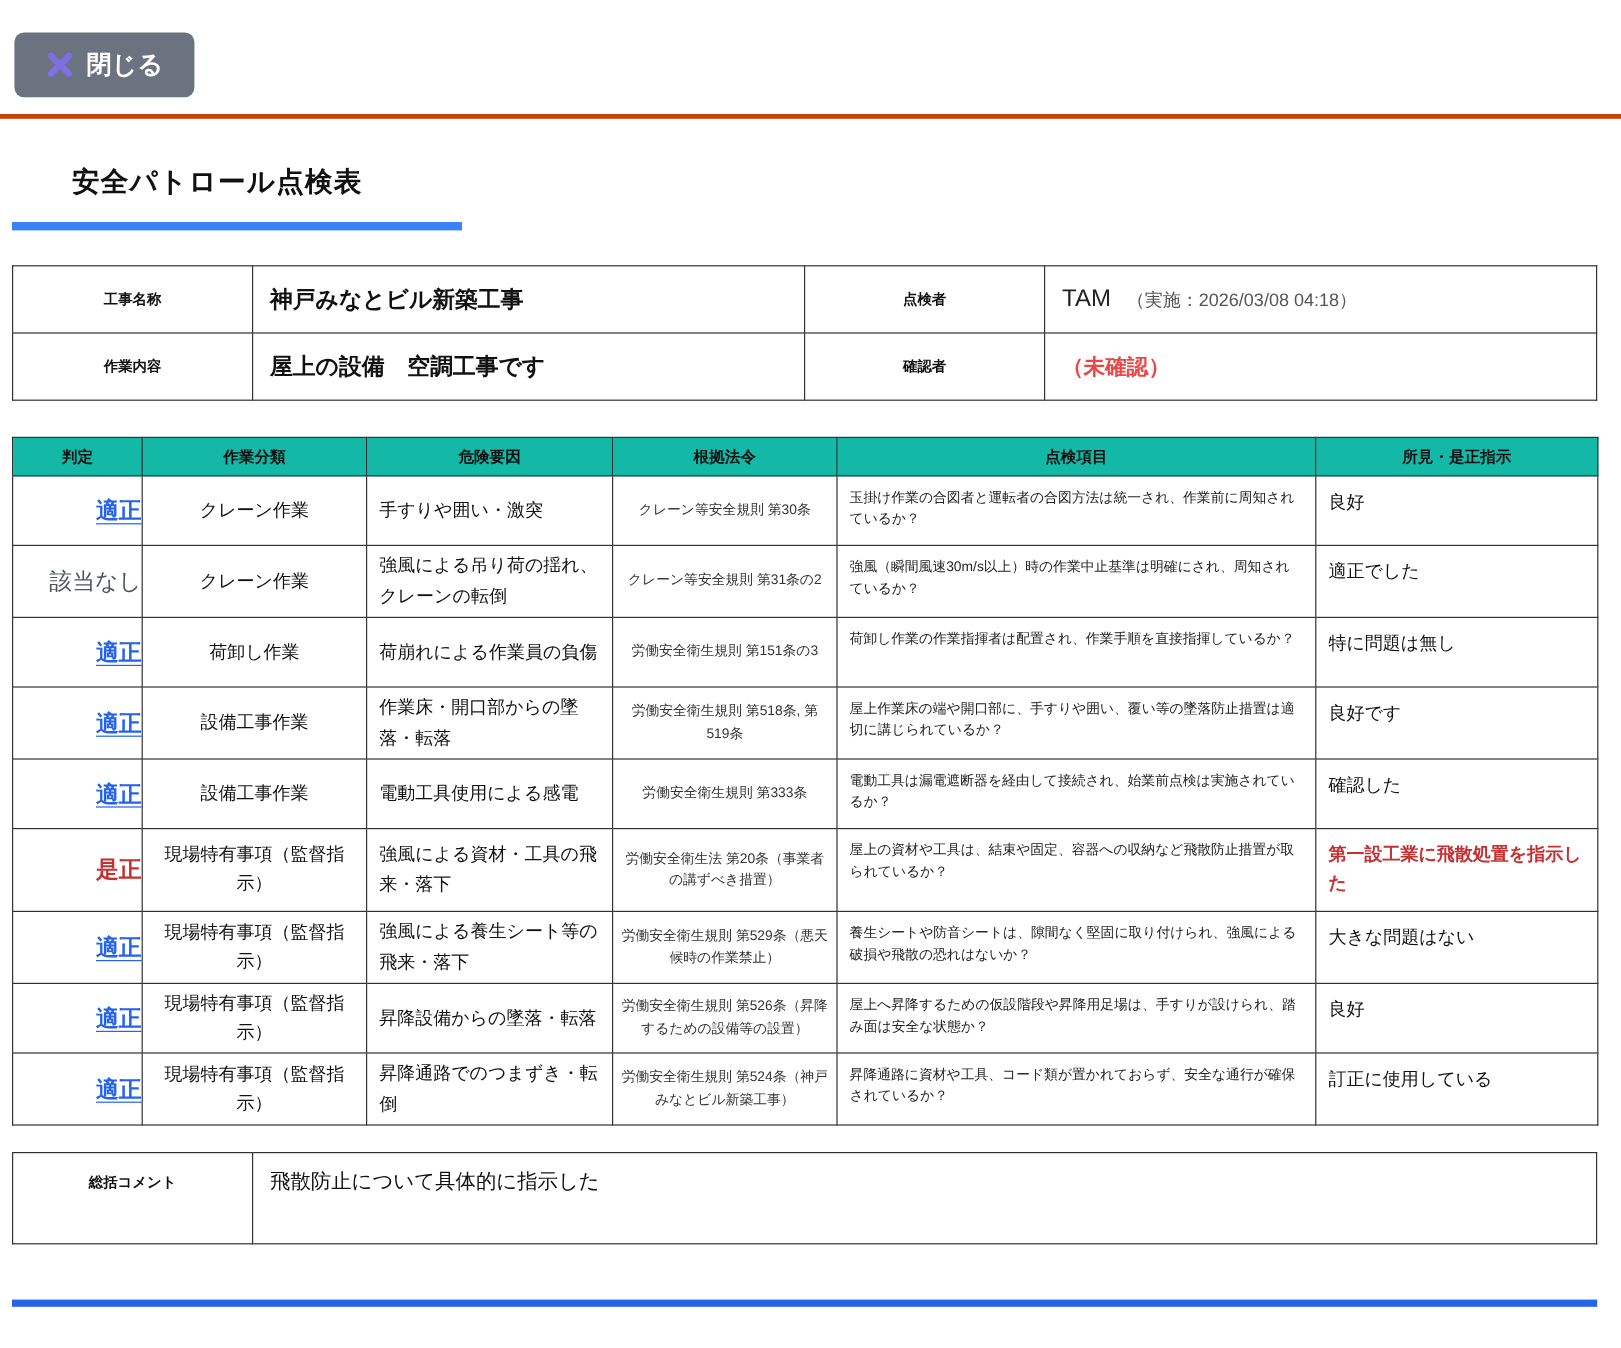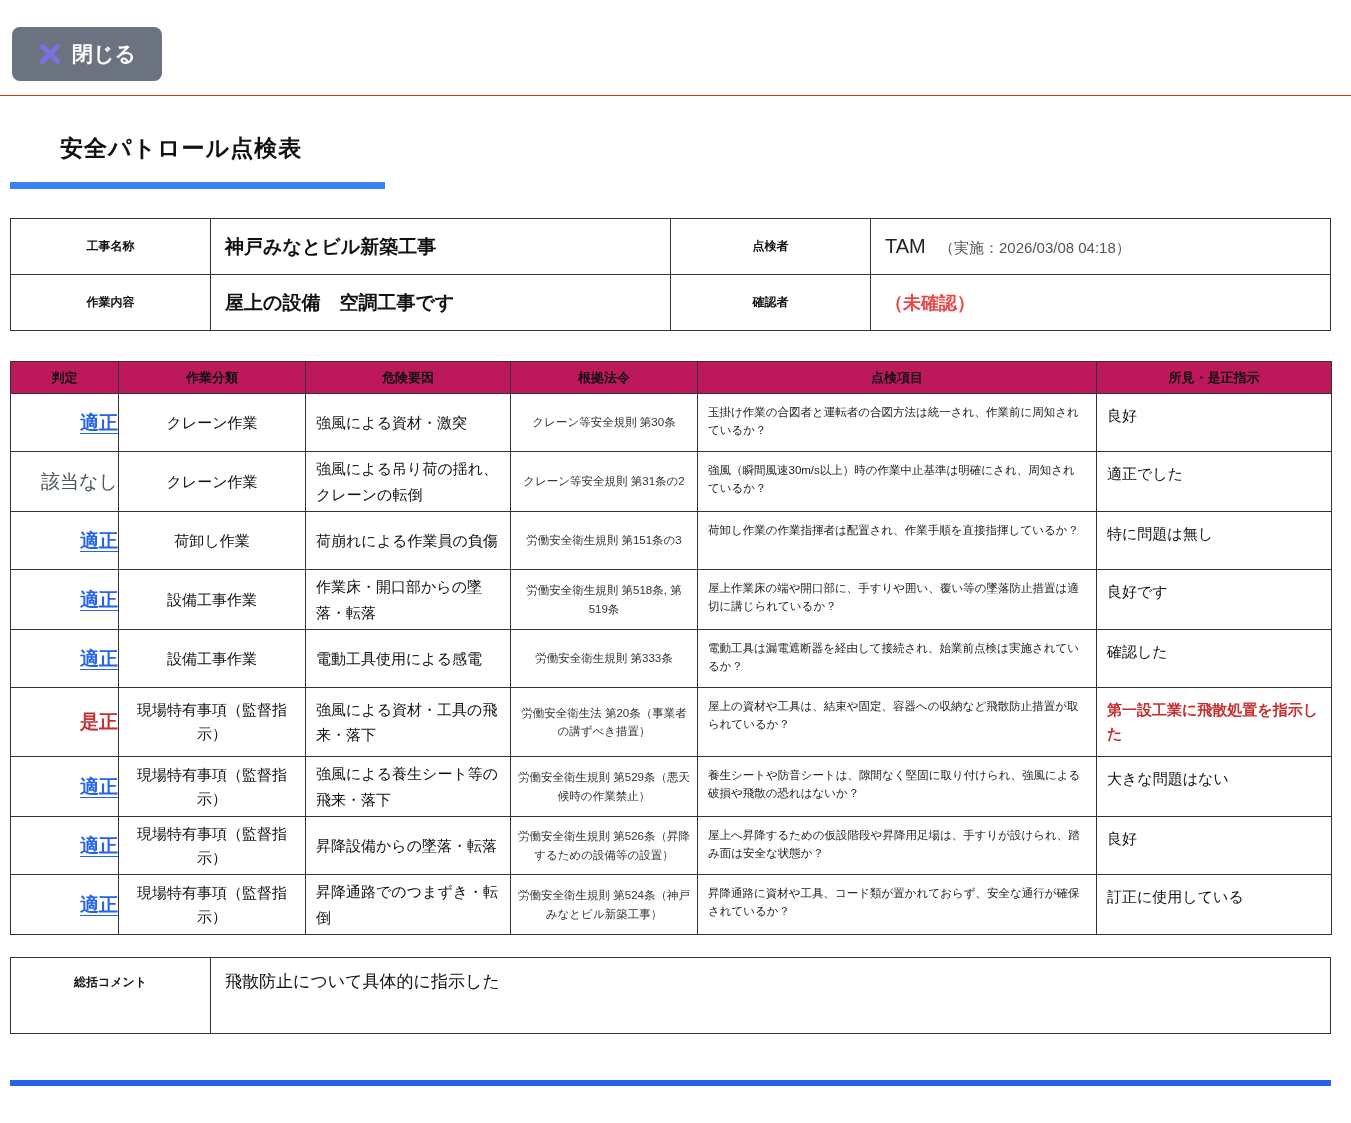--- a/index.html
+++ b/index.html
@@ -9,21 +9,21 @@
     font-family: "Liberation Sans", "DejaVu Sans", sans-serif;
     color: #111;
   }
 
   
   .toolbar {
     display: flex;
     justify-content: space-between;
     align-items: flex-start;
     padding: 27px 20px 14px 12px;
-    border-bottom: 1px solid #c2410c;
+    border-bottom: 4px solid #c2410c;
   }
   .btn {
     display: inline-flex;
     align-items: center;
     gap: 10px;
     border: none;
     border-radius: 8px;
     height: 54px;
     padding: 0 26px;
     font-family: "Liberation Sans", sans-serif;
@@ -71,21 +71,21 @@
     font-size: 19px;
     font-weight: 700;
   }
   .inspector-name { font-size: 20px; font-weight: 400; color: #222; }
   .inspector-date { font-size: 15px; font-weight: 400; color: #555; margin-left: 8px; }
   .confirmer { color: #ef4444; font-weight: 700; font-size: 18px; }
 
   
   .main-table { margin-top: 30px; }
   .main-table thead th {
-    background: #be185d;
+    background: #14b8a6;
     font-size: 13px;
     font-weight: 700;
     height: 32px;
     text-align: center;
     vertical-align: middle;
   }
   .main-table tbody td { height: 58px; }
   td.c-judgment { text-align: right; vertical-align: middle; font-size: 19px; margin-left: 28px; }
   td.c-judgment .j-ok {
     color: #2563eb;
@@ -206,21 +206,21 @@
       <th>危険要因</th>
       <th>根拠法令</th>
       <th>点検項目</th>
       <th>所見・是正指示</th>
     </tr>
   </thead>
   <tbody id="checklist-body">
       <tr>
         <td class="c-judgment"><span class="j-ok">適正</span></td>
         <td class="c-category"><span>クレーン作業</span></td>
-        <td class="c-hazard"><span>強風による資材・激突</span></td>
+        <td class="c-hazard"><span>手すりや囲い・激突</span></td>
         <td class="c-law"><span>クレーン等安全規則 第30条</span></td>
         <td class="c-item"><span>玉掛け作業の合図者と運転者の合図方法は統一され、作業前に周知されているか？</span></td>
         <td class="c-finding"><span>良好</span></td>
       </tr>
       <tr>
         <td class="c-judgment"><span class="j-na">該当なし</span></td>
         <td class="c-category"><span>クレーン作業</span></td>
         <td class="c-hazard"><span>強風による吊り荷の揺れ、クレーンの転倒</span></td>
         <td class="c-law"><span>クレーン等安全規則 第31条の2</span></td>
         <td class="c-item"><span>強風（瞬間風速30m/s以上）時の作業中止基準は明確にされ、周知されているか？</span></td>

